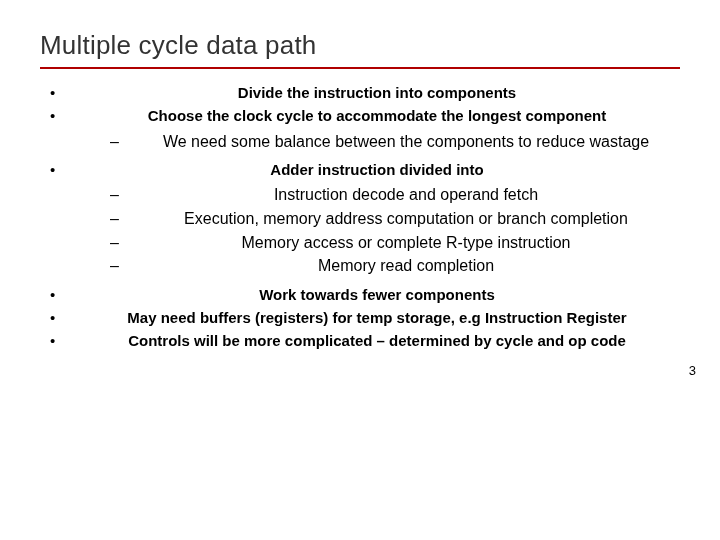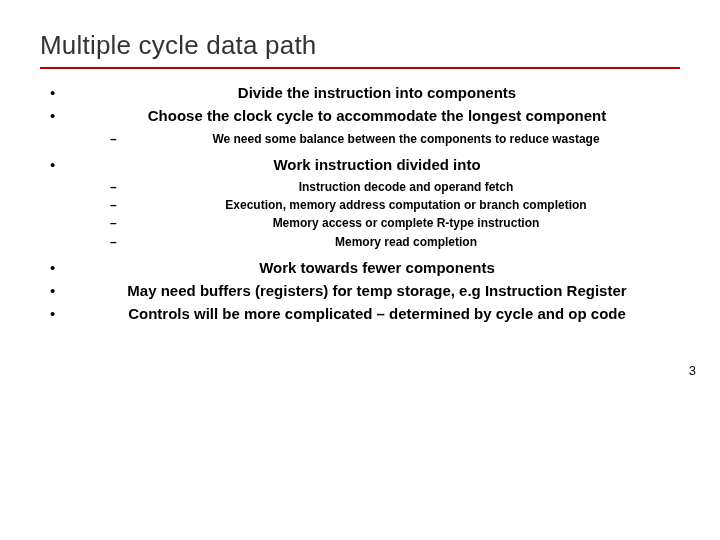--- a/index.html
+++ b/index.html
@@ -55,24 +55,24 @@
   }
   ul.sub {
     list-style: none;
     margin: 4px 0 8px 0;
     padding: 0 0 0 34px;
     font-weight: 400;
   }
   ul.sub > li {
     position: relative;
     padding-left: 24px;
-    font-size: 12px;
+    font-size: 16px;
     line-height: 1.35;
     margin-bottom: 2px;
-    font-weight: 700;
+    font-weight: 400;
   }
   ul.sub > li::before {
     content: "–";
     position: absolute;
     left: 2px;
     top: 0;
   }
   .pagenum {
     position: absolute;
     right: 24px;
@@ -96,21 +96,21 @@
     </li>
 
     <li>
       <span>Choose the clock cycle to accommodate the longest component</span>
       <ul class="sub">
         <li><span>We need some balance between the components to reduce wastage</span></li>
       </ul>
     </li>
 
     <li>
-      <span>Work instruction divided into</span>
+      <span>Adder instruction divided into</span>
       <ul class="sub">
         <li><span>Instruction decode and operand fetch</span></li>
         <li><span>Execution, memory address computation or branch completion</span></li>
         <li><span>Memory access or complete R-type instruction</span></li>
         <li><span>Memory read completion</span></li>
       </ul>
     </li>
 
     <li>
       <span>Work towards fewer components</span>

